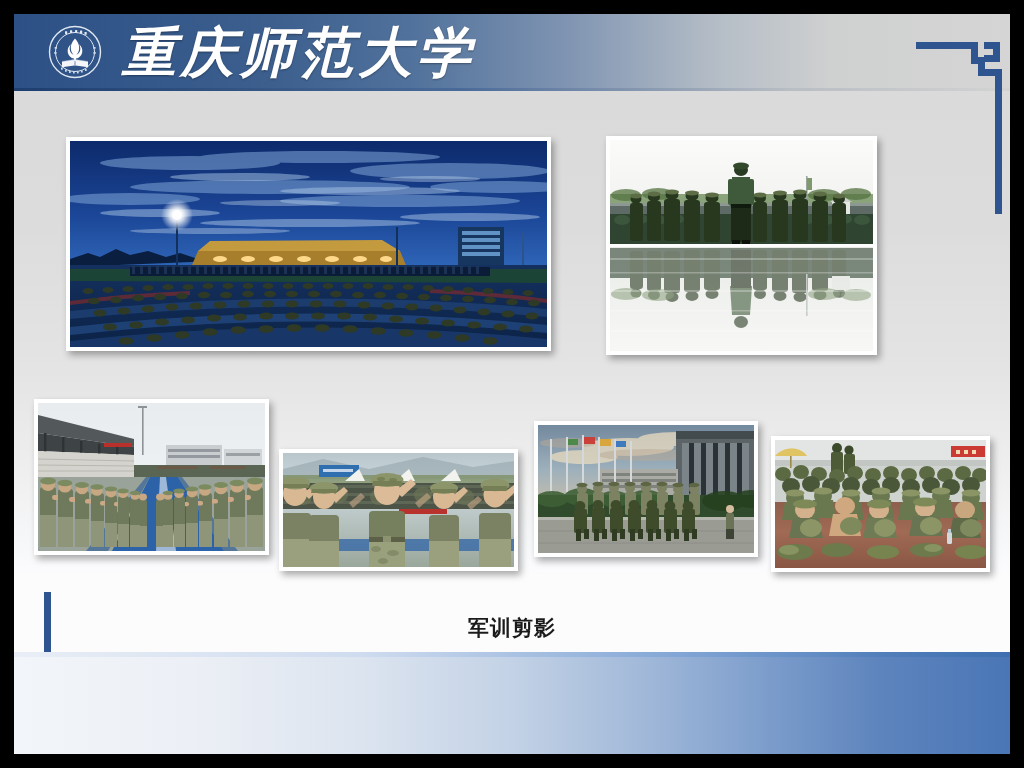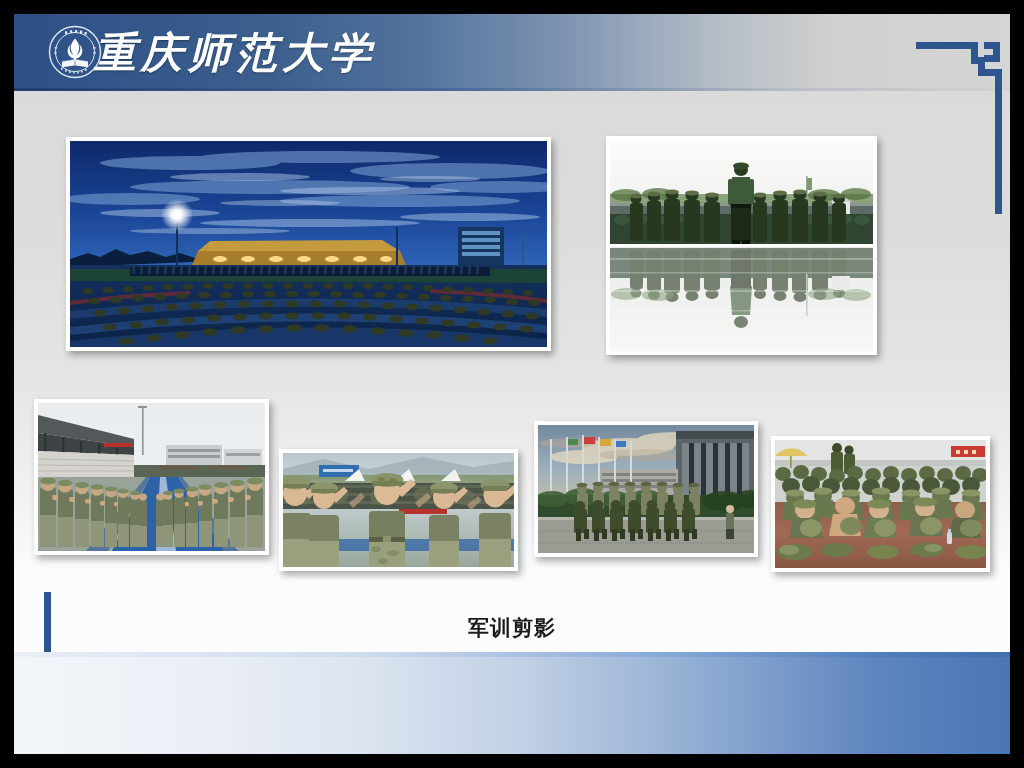--- a/index.html
+++ b/index.html
@@ -63,27 +63,27 @@
     position: absolute;
     left: 34px;
     top: 11px;
     width: 54px;
     height: 54px;
   }
 
   
   #uni-name {
     position: absolute;
-    left: 80px;
+    left: 108px;
     top: 8px;
     height: 62px;
     display: flex;
     align-items: center;
     color: #ffffff;
-    font-size: 42px;
+    font-size: 54px;
     font-weight: bold;
     letter-spacing: 5px;
     font-family: "DejaVu Serif", "Liberation Serif", serif;
     font-style: italic;
     text-shadow: 0 1px 2px rgba(0,0,0,0.35);
     white-space: nowrap;
   }
 
   
   .ornament { position: absolute; }

